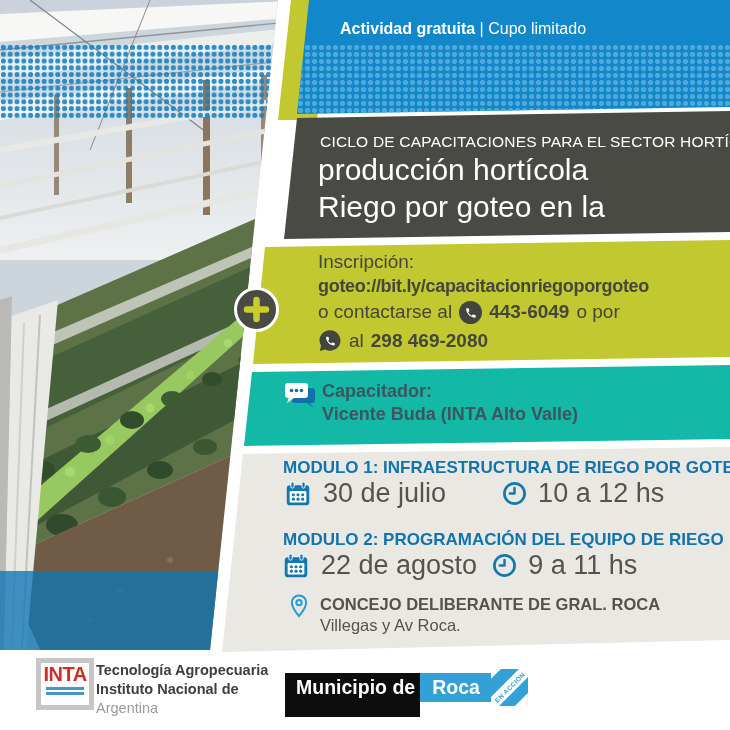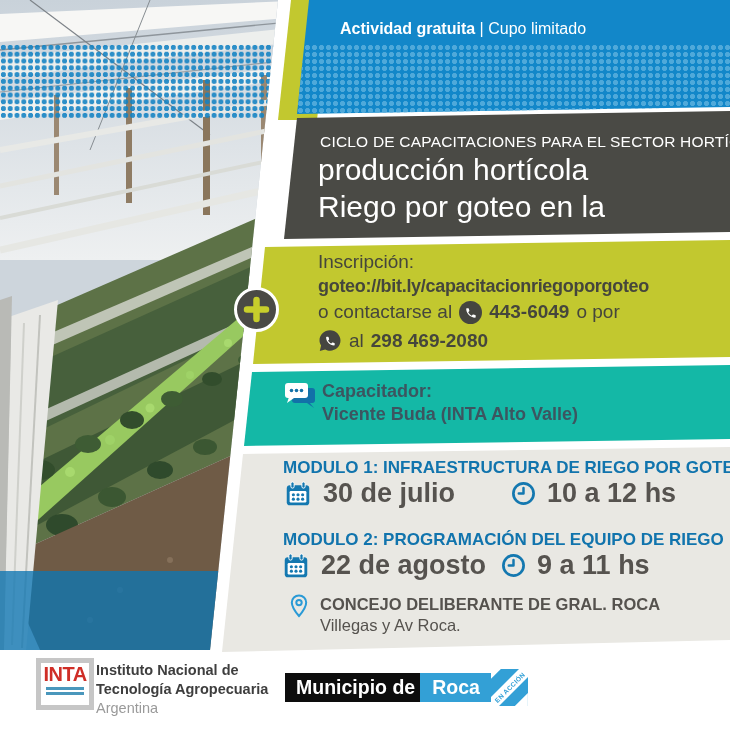--- a/index.html
+++ b/index.html
@@ -42,37 +42,37 @@
   
   .bluebox{position:absolute;left:0;top:365px;width:730px;height:81px;background:#14b8a6;
     clip-path:polygon(252px 7px,730px 0,730px 74px,244px 81px);color:#3c5560;}
   .trainer-icon{position:absolute;left:283px;top:16px;}
   .trainer-label{position:absolute;left:322px;top:16px;font-size:18px;font-weight:bold;}
   .trainer-name{position:absolute;left:322px;top:39px;font-size:18px;font-weight:bold;}
   
   .graybox{position:absolute;left:0;top:447px;width:730px;height:205px;background:#e9e8e3;
     clip-path:polygon(243px 7px,730px 0,730px 193px,222px 205px);color:#55524e;}
   .mod-heading{position:absolute;left:283px;font-size:17px;font-weight:bold;color:#1174ad;white-space:nowrap;}
-  .mod-row{position:absolute;display:flex;align-items:center;font-weight:bold;font-size:27px;color:#56534f;white-space:nowrap;}
+  .mod-row{position:absolute;display:flex;align-items:center;font-weight:normal;font-size:27px;color:#56534f;white-space:nowrap;}
   .mod-row .gap-date{margin-left:10px;}
   .loc-line1{position:absolute;left:320px;top:148px;font-size:16.5px;font-weight:bold;}
   .loc-line2{position:absolute;left:320px;top:169px;font-size:16.5px;}
   .pin-wrap{position:absolute;left:287px;top:146px;}
   
   .plus-badge{position:absolute;left:233px;top:286px;width:47px;height:47px;z-index:6;}
   
   .inta-logo{position:absolute;left:36px;top:658px;width:58px;height:52px;background:#c6c6c6;box-sizing:border-box;padding:5px;}
   .inta-inner{background:#fff;width:100%;height:100%;box-sizing:border-box;text-align:center;}
   .inta-word{color:#cf2e27;font-weight:bold;font-size:20px;letter-spacing:-.5px;line-height:22px;}
   .inta-bar{height:3px;background:#4a97bc;margin:2px 5px 0 5px;}
   .inta-text{position:absolute;left:96px;top:661px;font-size:14.5px;line-height:19px;color:#3e3e3e;}
   .inta-text .bold{font-weight:bold;}
   .inta-text .country{color:#9a9a9a;}
   .muni{position:absolute;left:285px;top:673px;display:flex;align-items:flex-start;}
-  .muni-black{background:#0d0d0d;color:#fff;font-weight:bold;font-size:19.5px;height:29px;line-height:29px;padding:0 5px 0 11px;white-space:nowrap;}
+  .muni-black{background:#0d0d0d;color:#fff;font-weight:bold;font-size:19.5px;height:44px;line-height:29px;padding:0 5px 0 11px;white-space:nowrap;}
   .muni-blue{background:#33a0d6;color:#fff;font-weight:bold;font-size:19.5px;height:29px;line-height:29px;padding:0 12px;}
   .muni-badge{position:relative;width:37px;height:37px;background:#33a0d6;margin-left:-1px;margin-top:-4px;overflow:hidden;}
   .muni-stripe{position:absolute;left:-9px;top:12px;width:55px;height:12px;background:#fff;transform:rotate(-45deg);
     display:flex;align-items:center;justify-content:center;}
   .muni-stripe span{font-size:6.5px;font-weight:bold;color:#33a0d6;letter-spacing:.4px;}
   .muni-tri1{position:absolute;right:0;bottom:0;width:13px;height:13px;background:#fff;clip-path:polygon(100% 0,100% 100%,0 100%);}
   .muni-tri2{position:absolute;left:0;top:0;width:10px;height:10px;background:#fff;clip-path:polygon(0 0,100% 0,0 100%);}
 </style>
 </head>
 <body>
@@ -278,22 +278,22 @@
   </div>
 
   <div class="inta-logo">
     <div class="inta-inner">
       <div class="inta-word">INTA</div>
       <div class="inta-bar"></div>
       <div class="inta-bar"></div>
     </div>
   </div>
   <div class="inta-text">
+    <div class="bold">Tecnología Agropecuaria</div>
     <div class="bold">Instituto Nacional de</div>
-    <div class="bold">Tecnología Agropecuaria</div>
     <div class="country">Argentina</div>
   </div>
 
   <div class="muni">
     <div class="muni-black">Municipio de</div>
     <div class="muni-blue">Roca</div>
     <div class="muni-badge">
       <div class="muni-tri2"></div>
       <div class="muni-stripe">
         <span>EN ACCIÓN</span>

